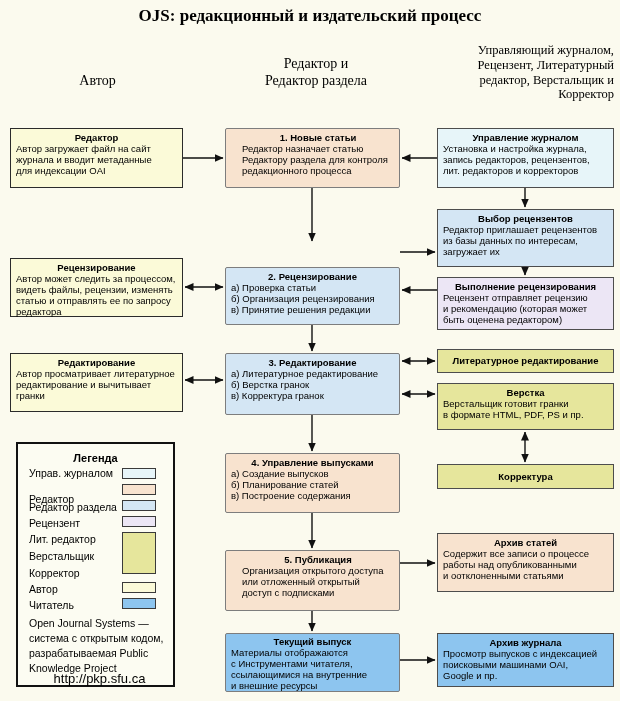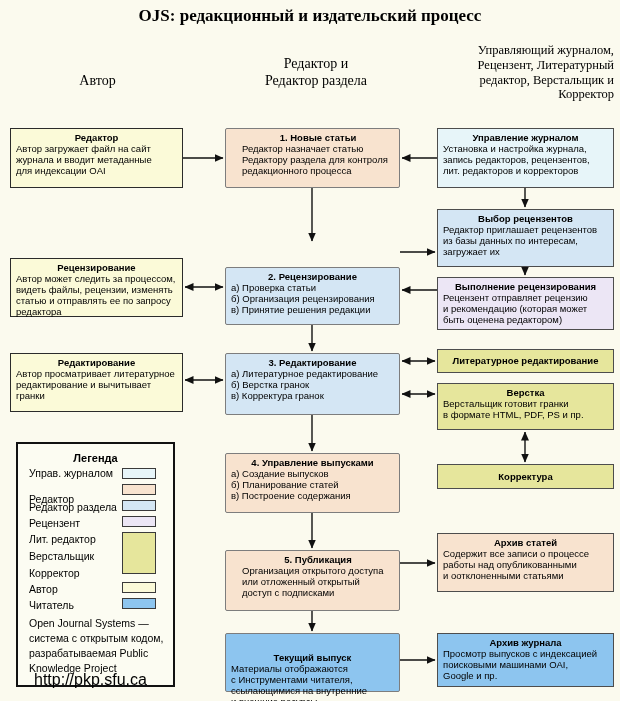--- a/index.html
+++ b/index.html
@@ -11,21 +11,21 @@
   .box .bb{text-align:left;white-space:pre-line;}
   .mid{border-color:#7d7d7d;border-radius:2px;}
   .leftcol{border-color:#2b2b2b;}
   .center-only{display:flex;align-items:center;justify-content:flex-end;}
   .center-only .bt{width:100%;}
   #legend{position:absolute;left:16px;top:442px;width:159px;height:245px;background:#fcfcf2;border:2px solid #111;box-sizing:border-box;}
   .ltitle{position:absolute;top:8px;left:0;width:100%;text-align:center;font-weight:bold;font-size:11px;}
   .lrow{position:absolute;left:11px;font-size:10.5px;}
   .lswatch{position:absolute;left:104px;width:34px;height:11px;border:1px solid #3a3a3a;box-sizing:border-box;}
   .lnote{position:absolute;left:11px;top:172px;width:140px;font-size:10.5px;line-height:1.42;white-space:pre-line;}
-  .lurl{position:absolute;left:16px;top:227px;width:100%;text-align:left;font-size:16px;}
+  .lurl{position:absolute;left:4px;top:227px;width:100%;text-align:center;font-size:13px;}
   svg.arrows{position:absolute;left:0;top:0;pointer-events:none;}
 </style>
 </head>
 <body>
 
 <div id="stage" style="background-color: rgb(251, 250, 238);">
 
   <div class="ptitle">OJS: редакционный и издательский процесс</div>
 
   <div class="colhead" style="left:40px;top:73px;width:115px;text-align:center;">Автор</div>
@@ -110,21 +110,21 @@
     <div class="bb">а) Создание выпусков
 б) Планирование статей
 в) Построение содержания</div>
   </div>
   <div class="box mid" style="left: 225px; top: 550px; width: 175px; height: 61px; background-color: rgb(248, 227, 207); padding-left: 16px;">
     <div class="bt">5. Публикация</div>
     <div class="bb">Организация открытого доступа
 или отложенный открытый
 доступ с подписками</div>
   </div>
-  <div class="box mid" style="left: 225px; top: 633px; width: 175px; height: 59px; padding-top: 18px; background-color: rgb(141, 197, 239);">
+  <div class="box mid" style="left: 225px; top: 633px; width: 175px; height: 59px; padding-top: 2px; background-color: rgb(141, 197, 239);">
     <div class="bt">Текущий выпуск</div>
     <div class="bb">Материалы отображаются
 с Инструментами читателя,
 ссылающимися на внутренние
 и внешние ресурсы</div>
   </div>
 
   <div class="box" style="left: 437px; top: 128px; width: 177px; height: 60px; background-color: rgb(231, 245, 249);">
     <div class="bt">Управление журналом</div>
     <div class="bb">Установка и настройка журнала,

